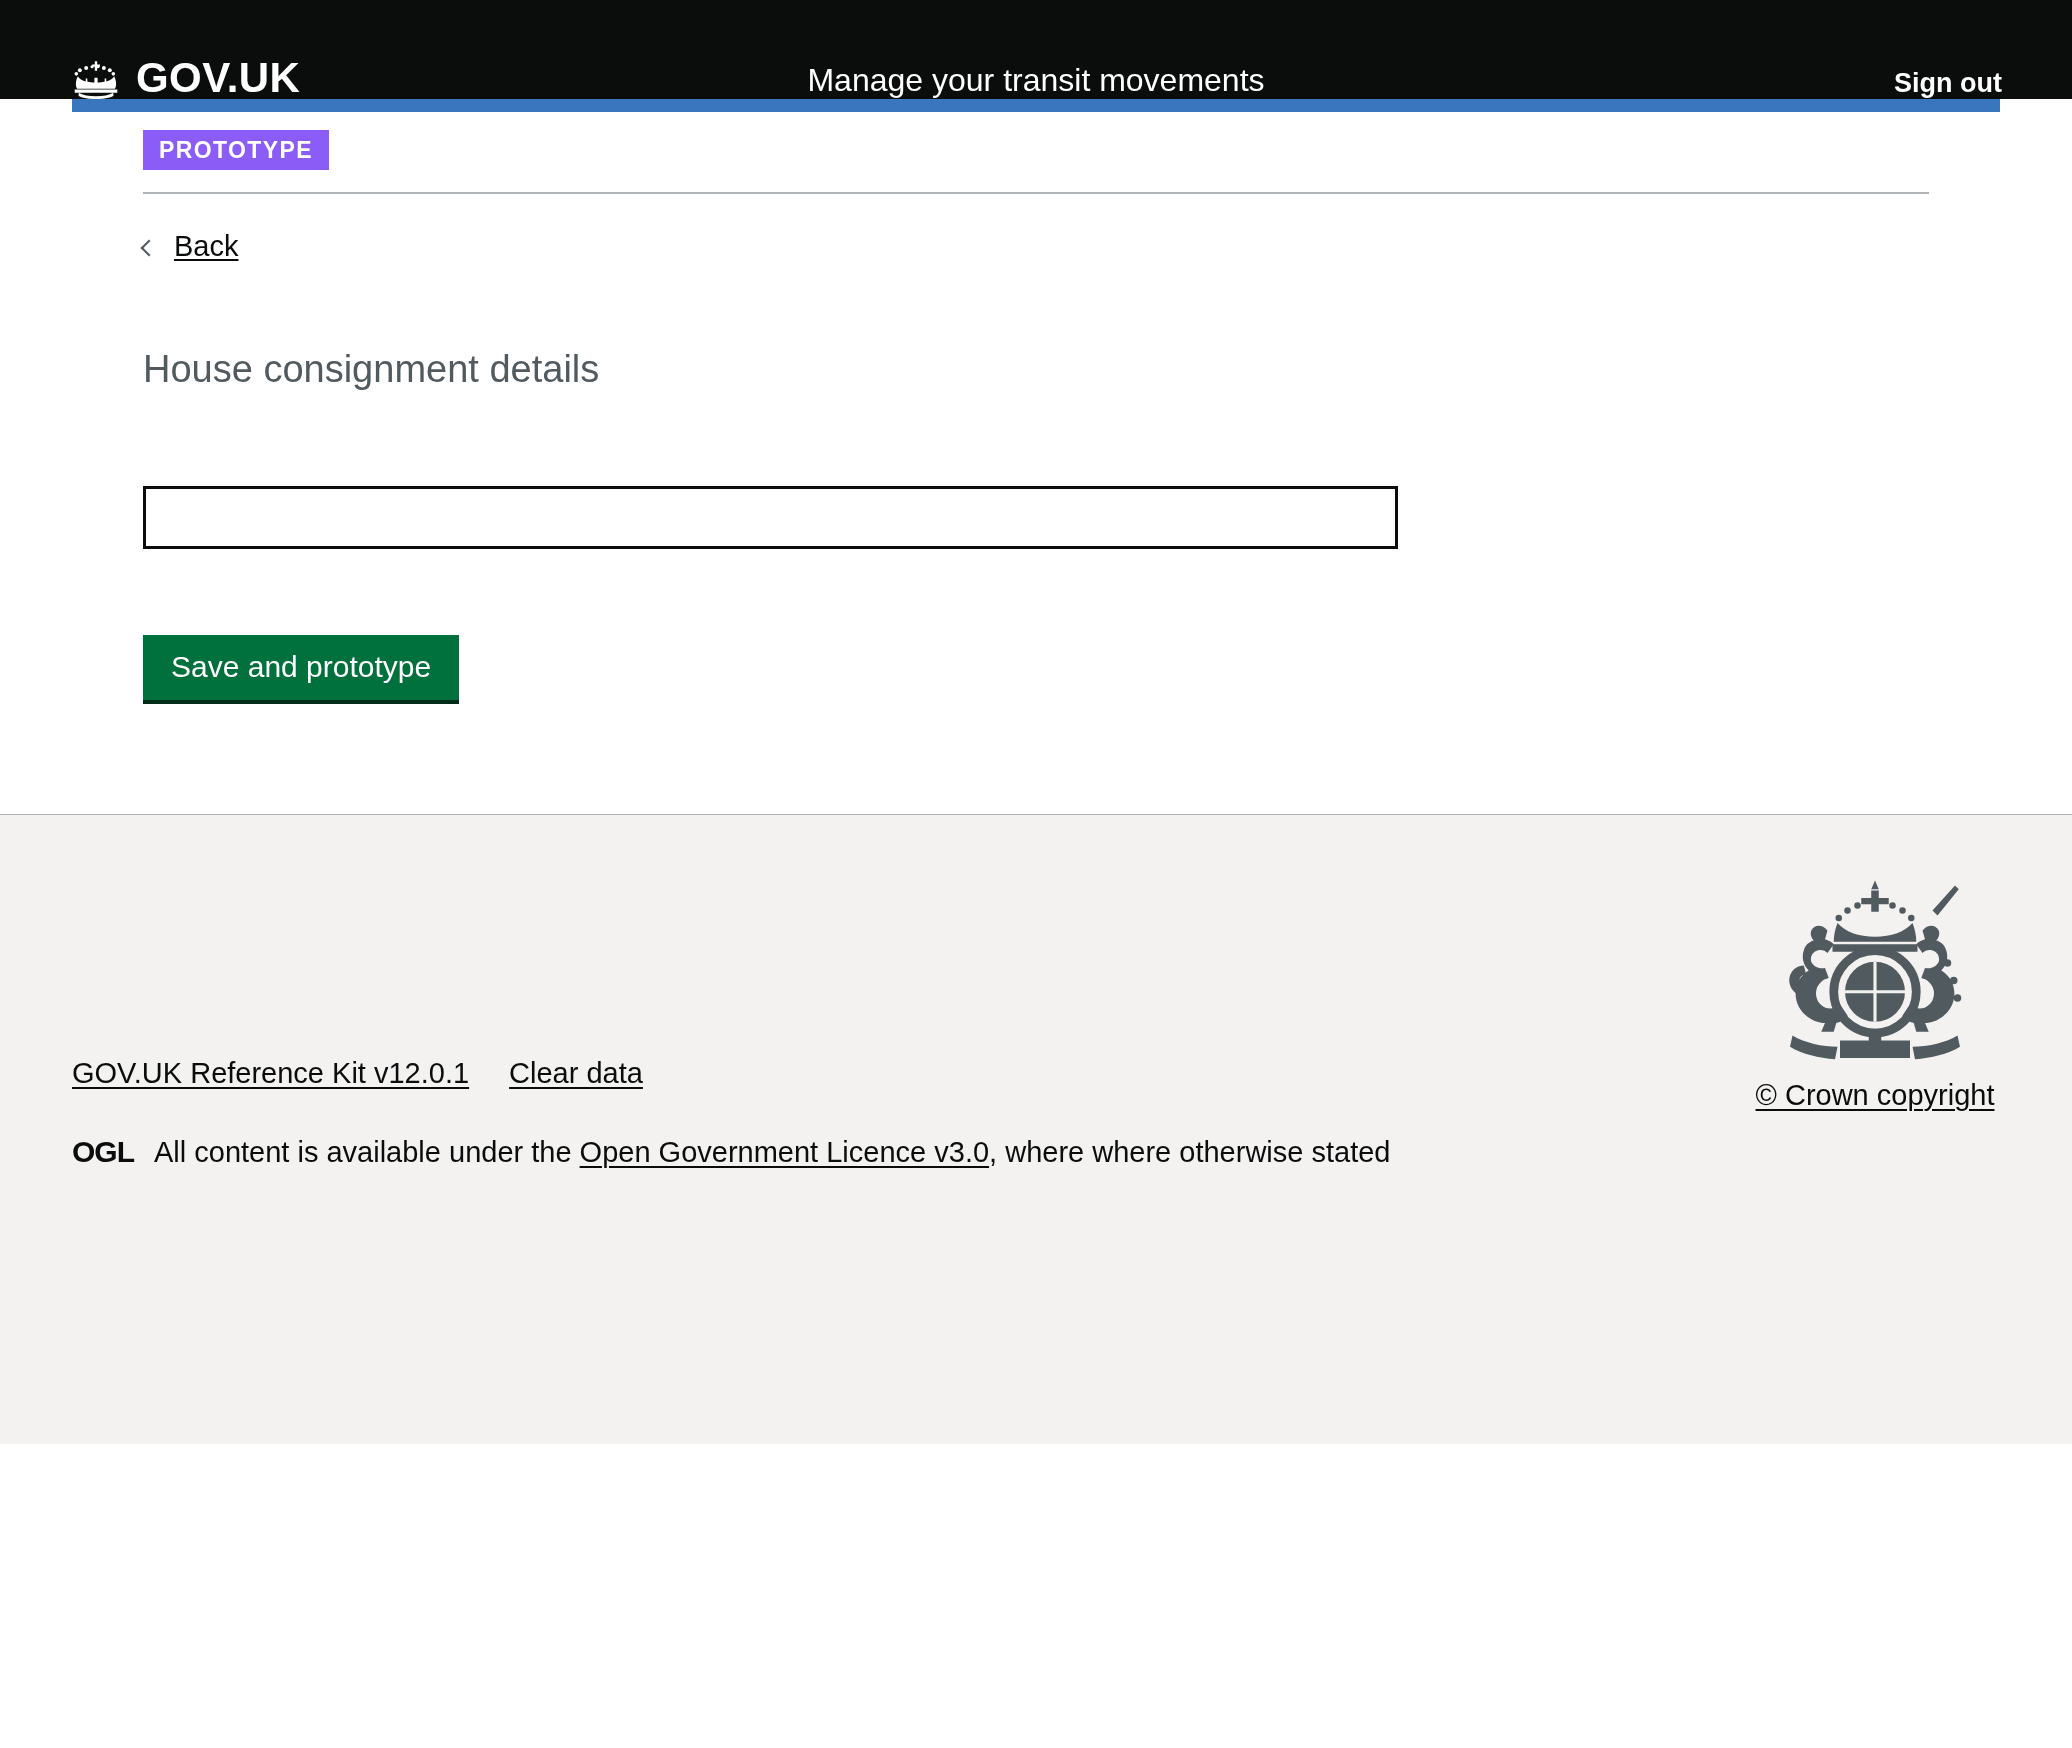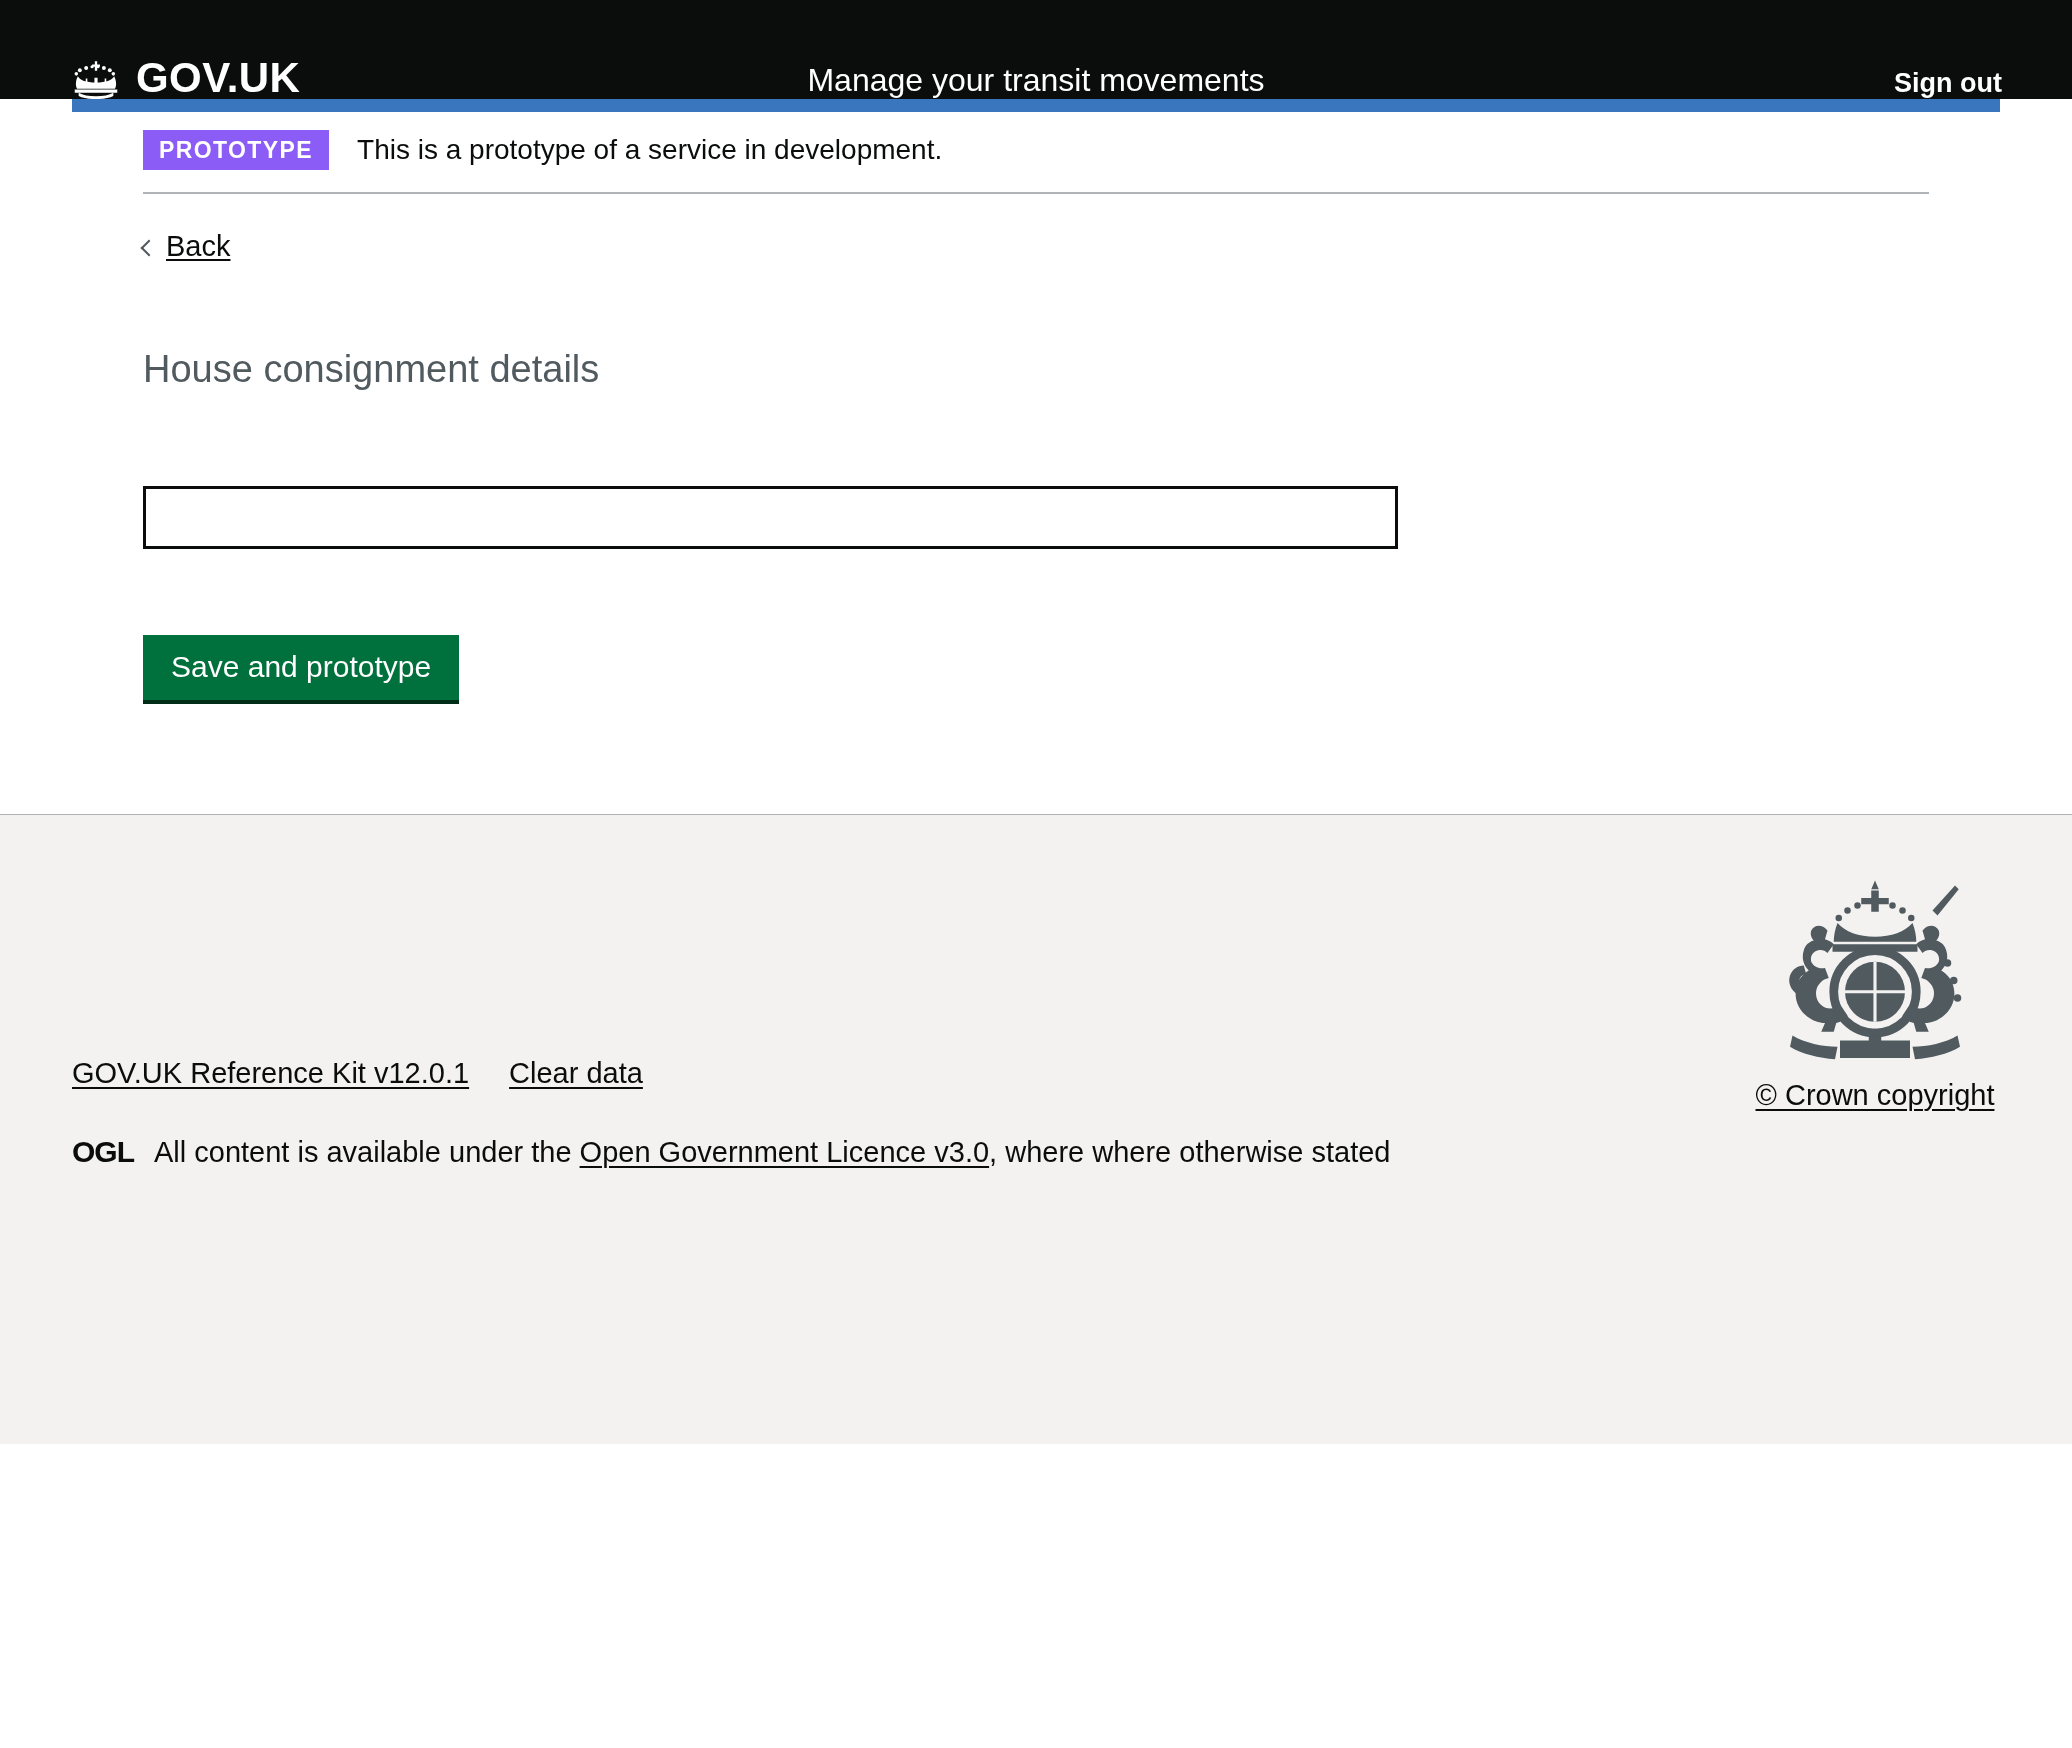--- a/index.html
+++ b/index.html
@@ -94,21 +94,21 @@
     font-size: 28px;
     color: #0b0c0c;
     line-height: 1.2;
   }
 
   
   .back-row { padding-top: 36px; }
   .back-link {
     display: inline-flex;
     align-items: center;
-    gap: 11px;
+    gap: 19px;
     color: #0b0c0c;
     font-size: 29px;
     text-decoration: none;
   }
   .back-chevron {
     display: inline-block;
     width: 12px; height: 12px;
     border-left: 2px solid #505a5f;
     border-bottom: 2px solid #505a5f;
     transform: rotate(45deg);
@@ -259,21 +259,20 @@
   </div>
 </header>
 
 <div class="accent-bar-wrap">
   <div class="accent-bar"></div>
 </div>
 
 <div class="width-container">
   <div class="phase-banner">
     <strong class="phase-tag">PROTOTYPE</strong>
-    <span class="phase-text">This is a prototype of a service in development.</span>
   </div>
 </div>
 
 <div class="width-container">
   <div class="back-row">
     <a class="back-link" href="#">
       <span class="back-chevron"></span>
       <span class="back-label">Back</span>
     </a>
   </div>

